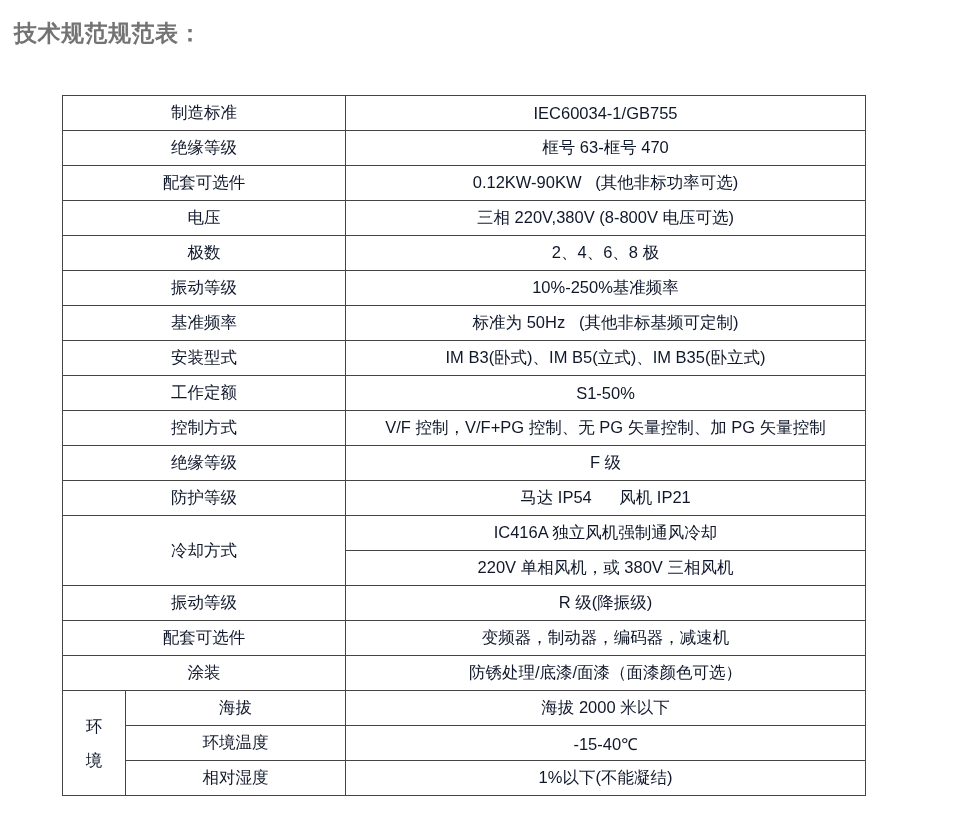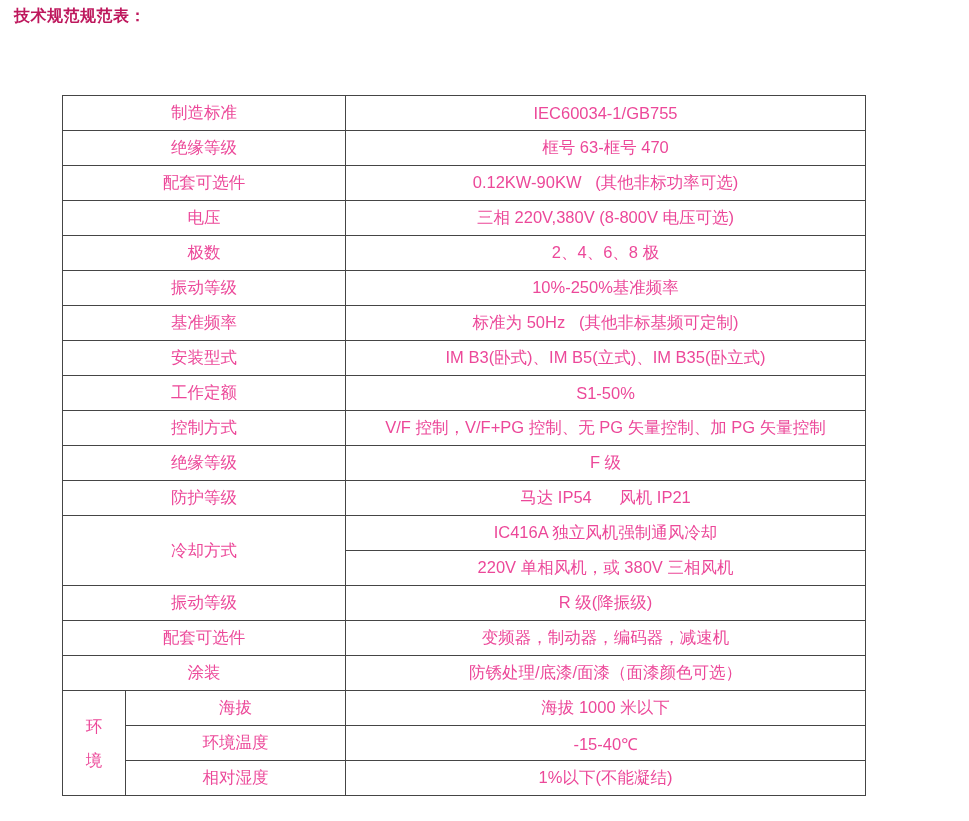--- a/index.html
+++ b/index.html
@@ -10,44 +10,44 @@
   body {
     width: 969px;
     height: 821px;
     position: relative;
     font-family: "Liberation Sans", sans-serif;
     color: #1c1c1c;
   }
   .page-title {
     position: absolute;
     left: 14px;
-    top: 6px;
+    top: 18px;
     margin: 0;
-    font-size: 16px;
+    font-size: 23px;
     font-weight: bold;
-    color: #be185d;
+    color: #737373;
     letter-spacing: 0.5px;
   }
   table.spec-table {
     position: absolute;
     left: 62px;
     top: 95px;
     width: 803px;
     border-collapse: collapse;
     table-layout: fixed;
   }
   .col-env   { width: 63px;  }
   .col-label { width: 220px; }
   .col-value { width: 520px; }
   table.spec-table td {
     border: 1px solid #454545;
     height: 34px;
     padding: 0;
     font-size: 16.5px;
-    color: #ec4899;
+    color: #0f172a;
     white-space: pre-wrap;
     vertical-align: middle;
     overflow: hidden;
   }
   td.label-cell {
     text-align: center;
   }
   td.value-cell {
     text-align: center;
     padding-left: 24px;
@@ -133,21 +133,21 @@
       <td class="value-cell">变频器，制动器，编码器，减速机</td>
     </tr>
     <tr>
       <td class="label-cell" colspan="2">涂装</td>
       <td class="value-cell">防锈处理/底漆/面漆（面漆颜色可选）</td>
     </tr>
     <tr>
       <td class="env-group-cell" rowspan="3">环
 境</td>
       <td class="label-cell">海拔</td>
-      <td class="value-cell">海拔 1000 米以下</td>
+      <td class="value-cell">海拔 2000 米以下</td>
     </tr>
     <tr>
       <td class="label-cell">环境温度</td>
       <td class="value-cell">-15-40℃</td>
     </tr>
     <tr>
       <td class="label-cell">相对湿度</td>
       <td class="value-cell">1%以下(不能凝结)</td>
     </tr>
   </tbody>

